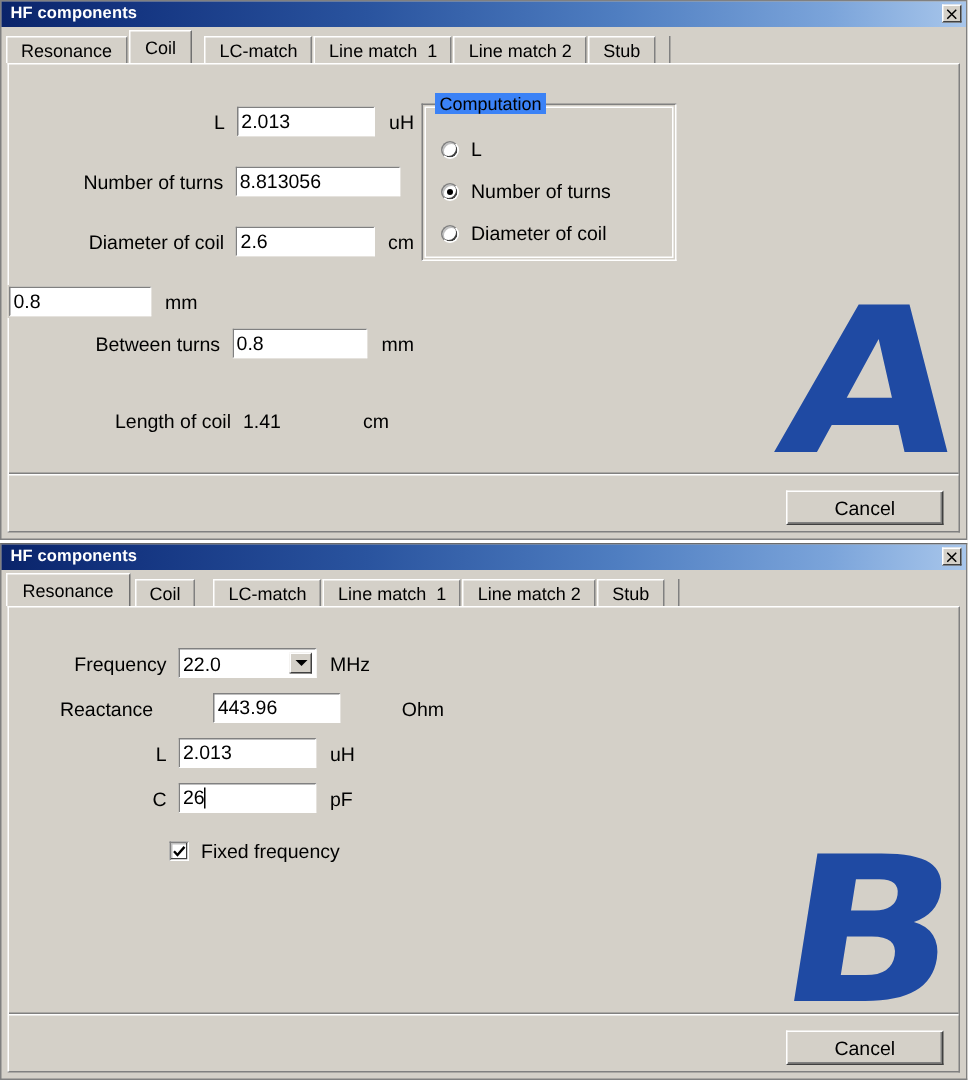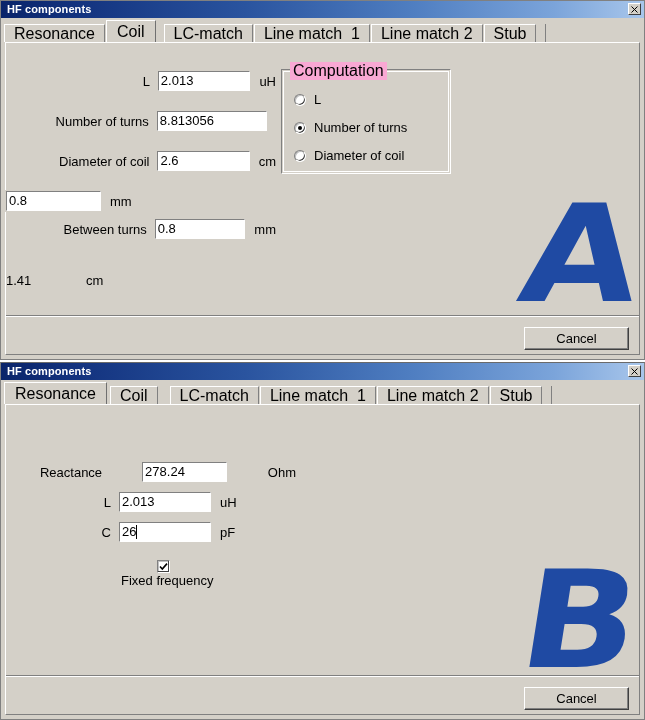--- a/index.html
+++ b/index.html
@@ -92,21 +92,21 @@
     height: 18px;
     padding: 0 9px;
     margin-right: 1px;
     background: #d4d0c8;
     border-top: 1px solid #ffffff;
     border-left: 1px solid #ffffff;
     border-right: 1px solid #808080;
     box-sizing: border-box;
     display: flex;
     align-items: center;
-    font-size: 16px;
+    font-size: 12px;
     color: #000000;
     white-space: pre;
     cursor: default;
     user-select: none;
   }
   .tab.active {
     height: 22px;
     padding: 0 10px;
     margin-top: -2px;
     background: #d4d0c8;
@@ -238,23 +238,23 @@
     inset: 1px;
     border: 1px solid #ffffff;
     border-top-color: #ffffff;
     border-left-color: #ffffff;
     pointer-events: none;
   }
   .groupbox-title {
     position: absolute;
     top: -8px;
     left: 8px;
-    background: #f9a8d4;
+    background: #3b82f6;
     padding: 0 3px;
-    font-size: 16px;
+    font-size: 12px;
     z-index: 2;
     user-select: none;
   }
   .radio-row {
     position: absolute;
     display: flex;
     align-items: center;
     cursor: default;
     white-space: nowrap;
   }
@@ -287,21 +287,20 @@
     user-select: none;
   }
 
   
   .check-row {
     position: absolute;
     display: flex;
     align-items: center;
     cursor: default;
     white-space: nowrap;
-    flex-direction: column;
   }
   .checkbox {
     width: 13px;
     height: 13px;
     background: #ffffff;
     border: 1px solid #808080;
     border-right-color: #ffffff;
     border-bottom-color: #ffffff;
     box-shadow: inset -1px -1px 0 #404040, inset 1px 1px 0 #c0c0c0;
     box-sizing: border-box;
@@ -442,20 +441,21 @@
       <div class="unit">mm</div>
     </div>
 
     <div class="field-row" style="left:0px; top:176px; width:270px;">
       <div class="field-label" style="width:148px;">Between turns</div>
       <div class="textbox" style="width:95px;">0.8</div>
       <div class="unit">mm</div>
     </div>
 
     <div class="field-row" style="left:0px; top:230px; width:280px;">
+      <div class="field-label" style="width:148px;">Length of coil</div>
       <div class="static-val" style="width:80px;">1.41</div>
       <div class="static-val">cm</div>
     </div>
 
     <div class="groupbox" style="left:275px; top:26px; width:170px; height:105px;">
       <div class="groupbox-inner"></div>
       <div class="groupbox-title">Computation</div>
 
       <div class="radio-row" style="left:12px; top:22px;">
         <span class="radio"></span>
@@ -508,24 +508,34 @@
       <span>Line match 2</span>
     </div>
     <div class="tab">
       <span>Stub</span>
     </div>
     <div class="tab-tail"></div>
   </div>
 
   <div class="tabpage">
 
+    <div class="field-row" style="left:0px; top:27px; width:290px;">
+      <div class="field-label" style="width:105px;">Frequency</div>
+      <div class="combo" style="width:92px;">
+        <span>22.0</span>
+        <span class="combo-btn">
+            <span class="arrow-down"></span>
+          </span>
+      </div>
+      <div class="unit">MHz</div>
+    </div>
 
     <div class="field-row" style="left:0px; top:57px; width:290px;gap:32px;">
       <div class="field-label" style="width:105px;">Reactance</div>
-      <div class="textbox" style="width:92px;">278.24</div>
+      <div class="textbox" style="width:92px;">443.96</div>
       <div class="unit">Ohm</div>
     </div>
 
     <div class="field-row" style="left:0px; top:87px; width:290px;">
       <div class="field-label" style="width:105px;">L</div>
       <div class="textbox" style="width:92px;">2.013</div>
       <div class="unit">uH</div>
     </div>
 
     <div class="field-row" style="left:0px; top:117px; width:290px;">

